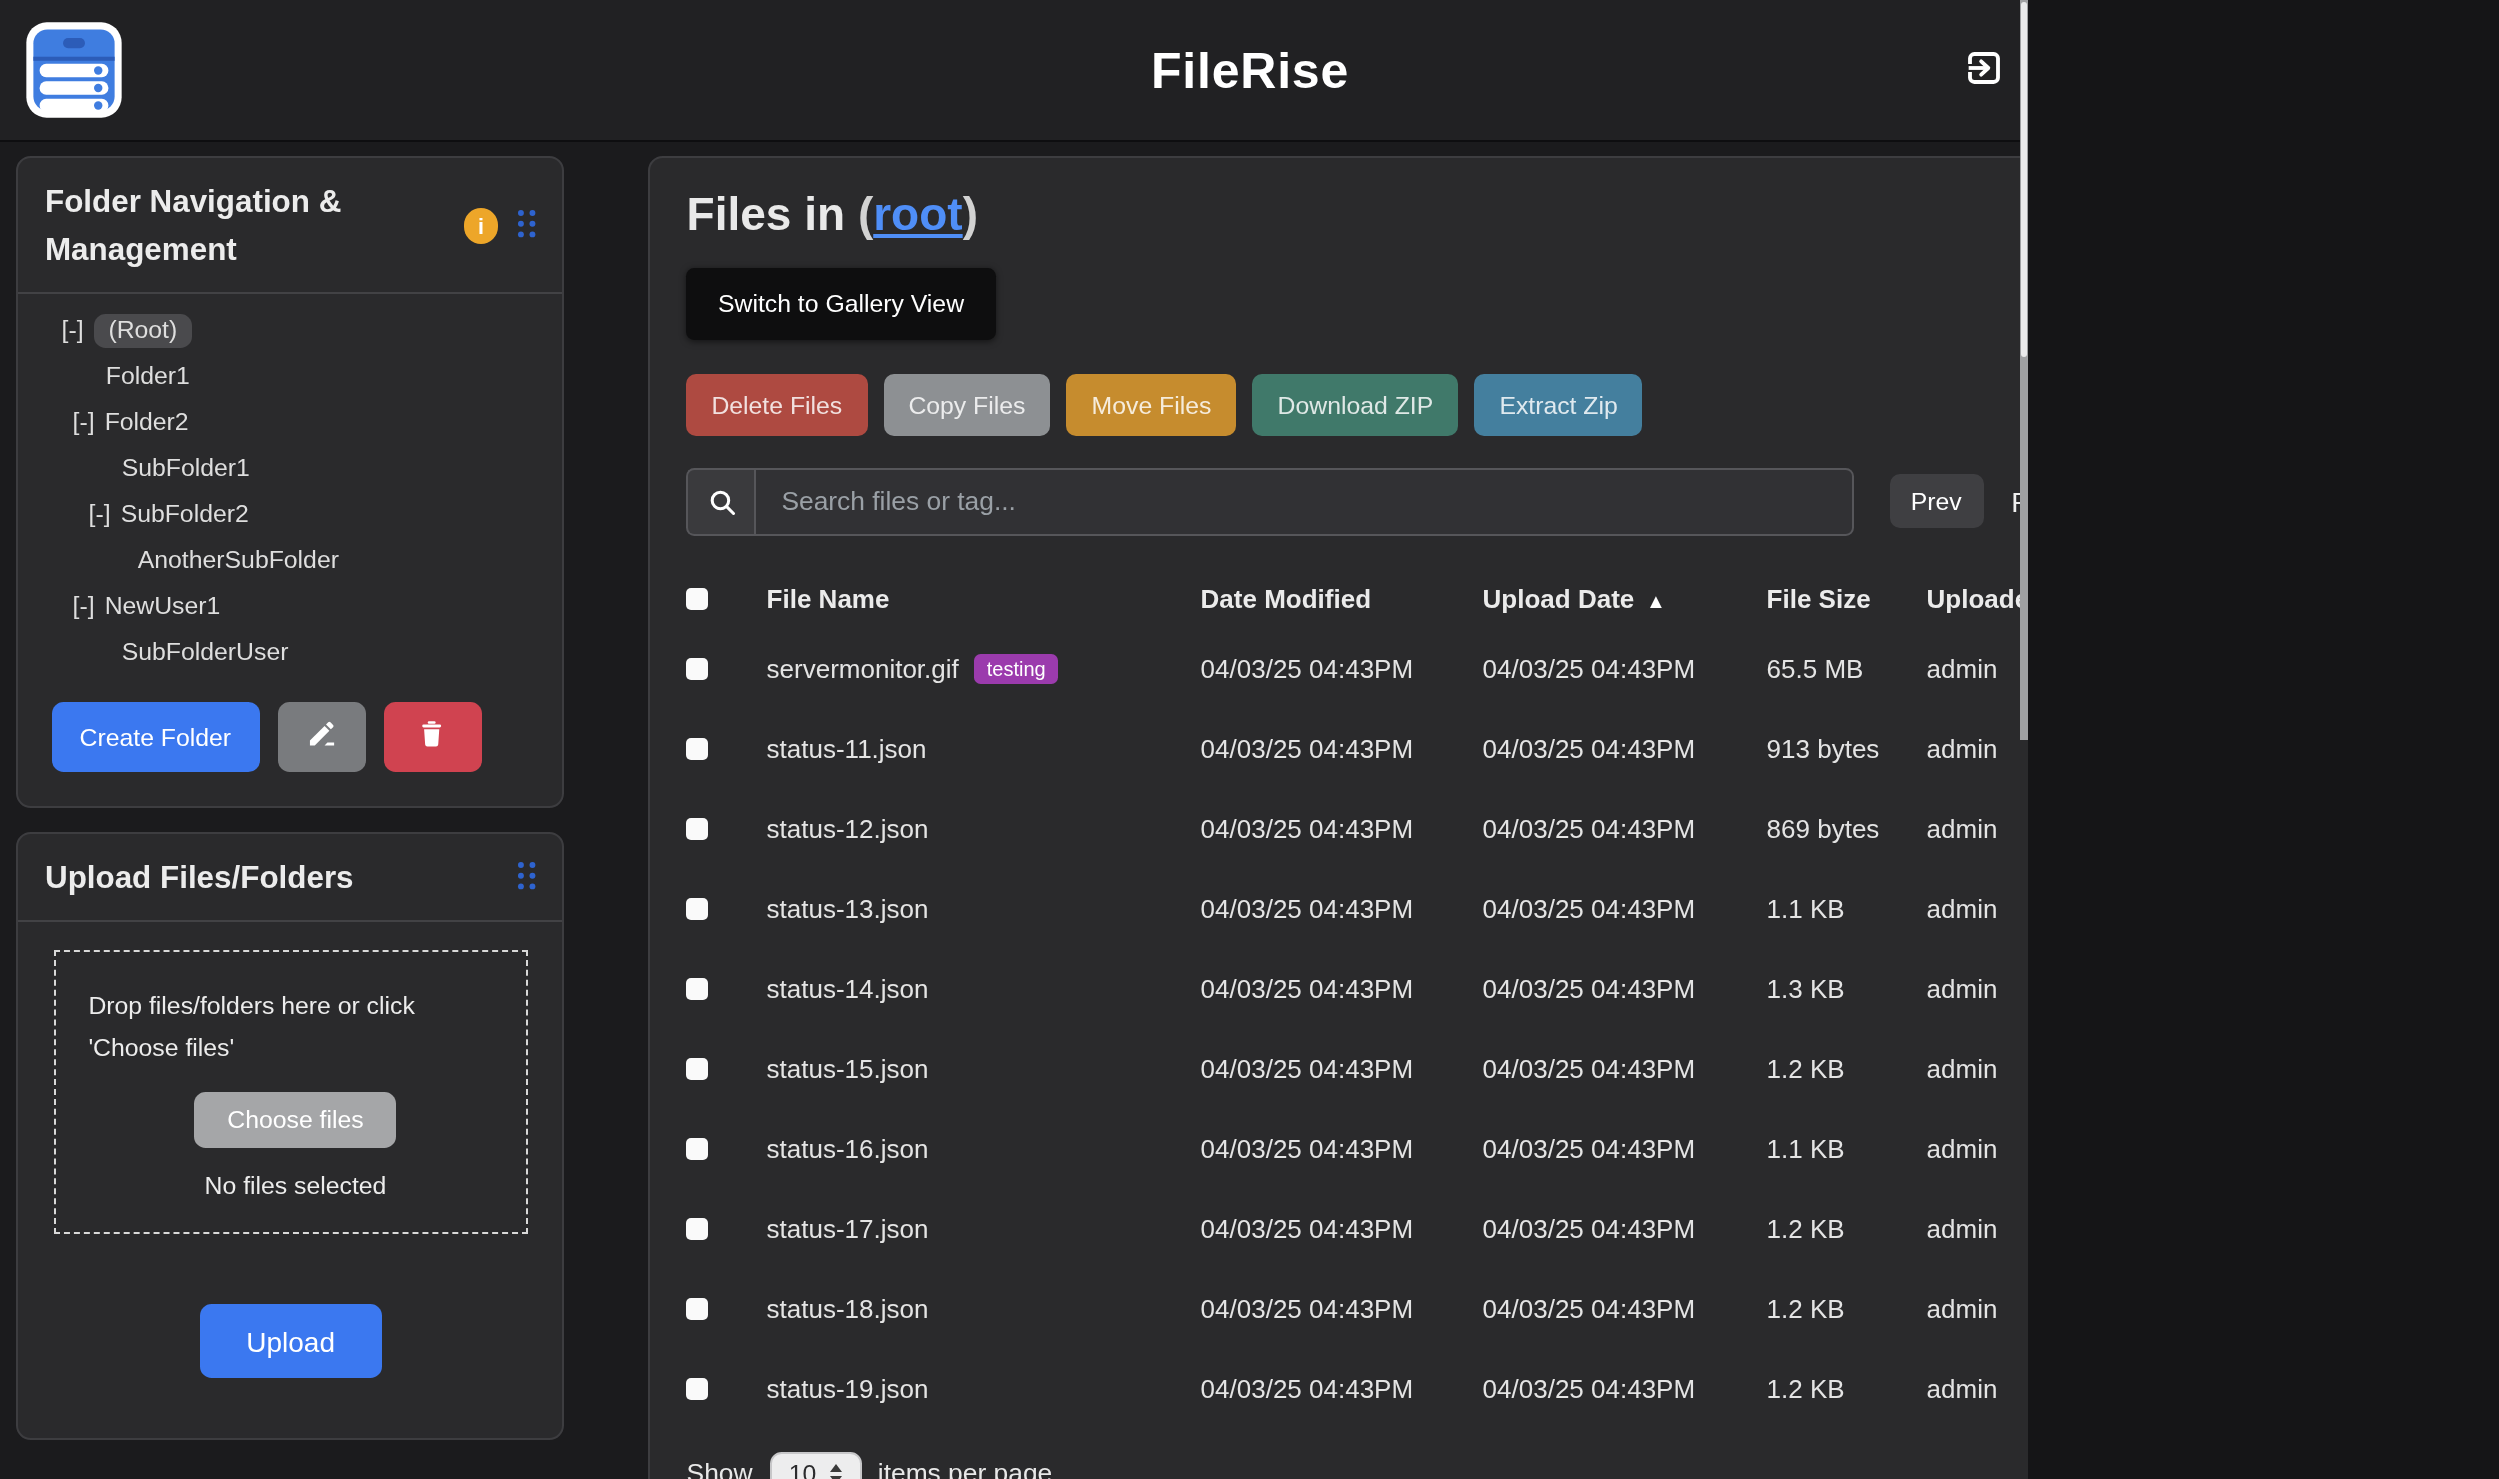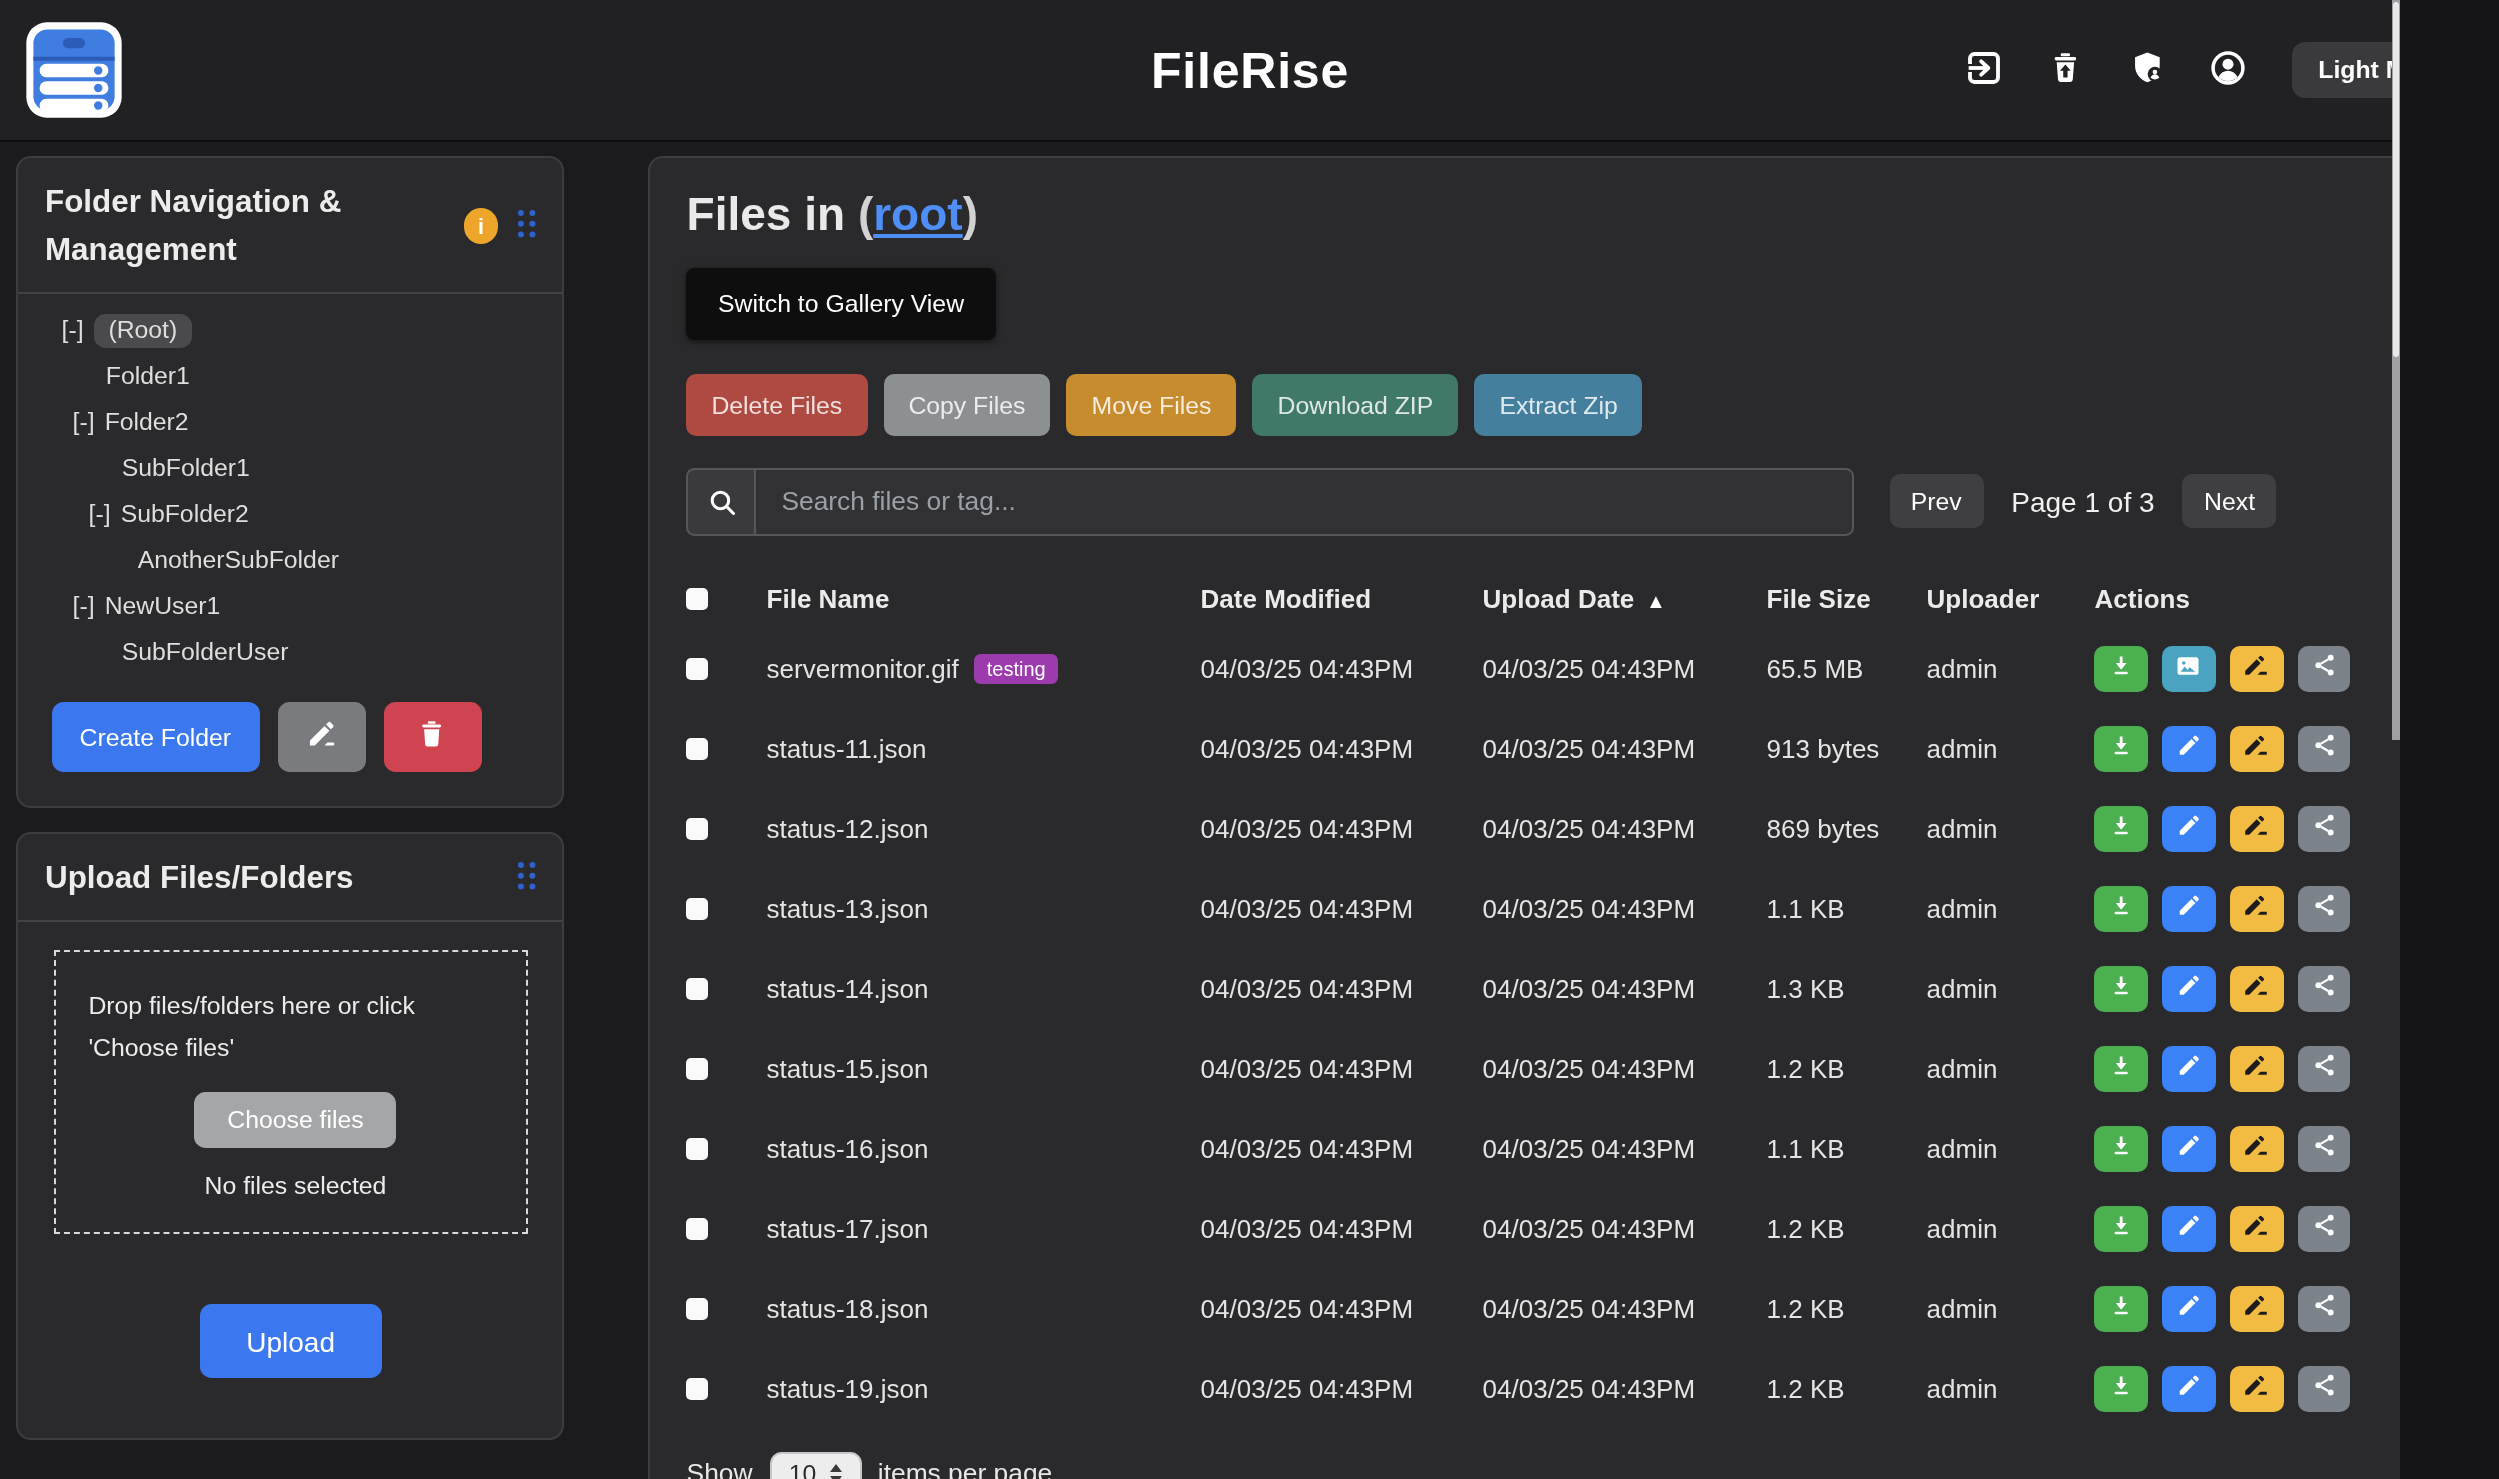--- a/index.html
+++ b/index.html
@@ -1,17 +1,17 @@
 <!DOCTYPE html>
 <html style="font-size:13.2px"><head>
 <meta charset="utf-8">
 <style>
   * { margin:0; padding:0; box-sizing:border-box; font-family:"Liberation Sans", sans-serif; }
   html,body { background:#151517; }
-  .viewport { position:relative; width:2400px; height:1480px; overflow:hidden; background:#1b1b1d; }
+  .viewport { position:relative; width:2028px; height:1480px; overflow:hidden; background:#1b1b1d; }
   .app { position:absolute; left:0; top:0; width:1250px; height:740px;
          transform:scale(2); transform-origin:0 0; background:#1b1b1d; overflow:hidden; }
 
   
   .topbar { position:relative; height:71px; background:#212123; border-bottom:1.7px solid #0e0e10;
             display:flex; align-items:center; padding:0 11.6px; }
   .app-title { position:absolute; left:0; right:0; text-align:center; font-size:25px; font-weight:700; color:#fff; letter-spacing:0.4px; }
   .logo { width:50px; height:50px; z-index:2; }
   .top-icons { margin-left:auto; display:flex; align-items:center; gap:19px; z-index:2; }
   .icon-btn { background:none; border:none; width:21.5px; height:21.5px; display:grid; place-items:center; cursor:pointer; }

